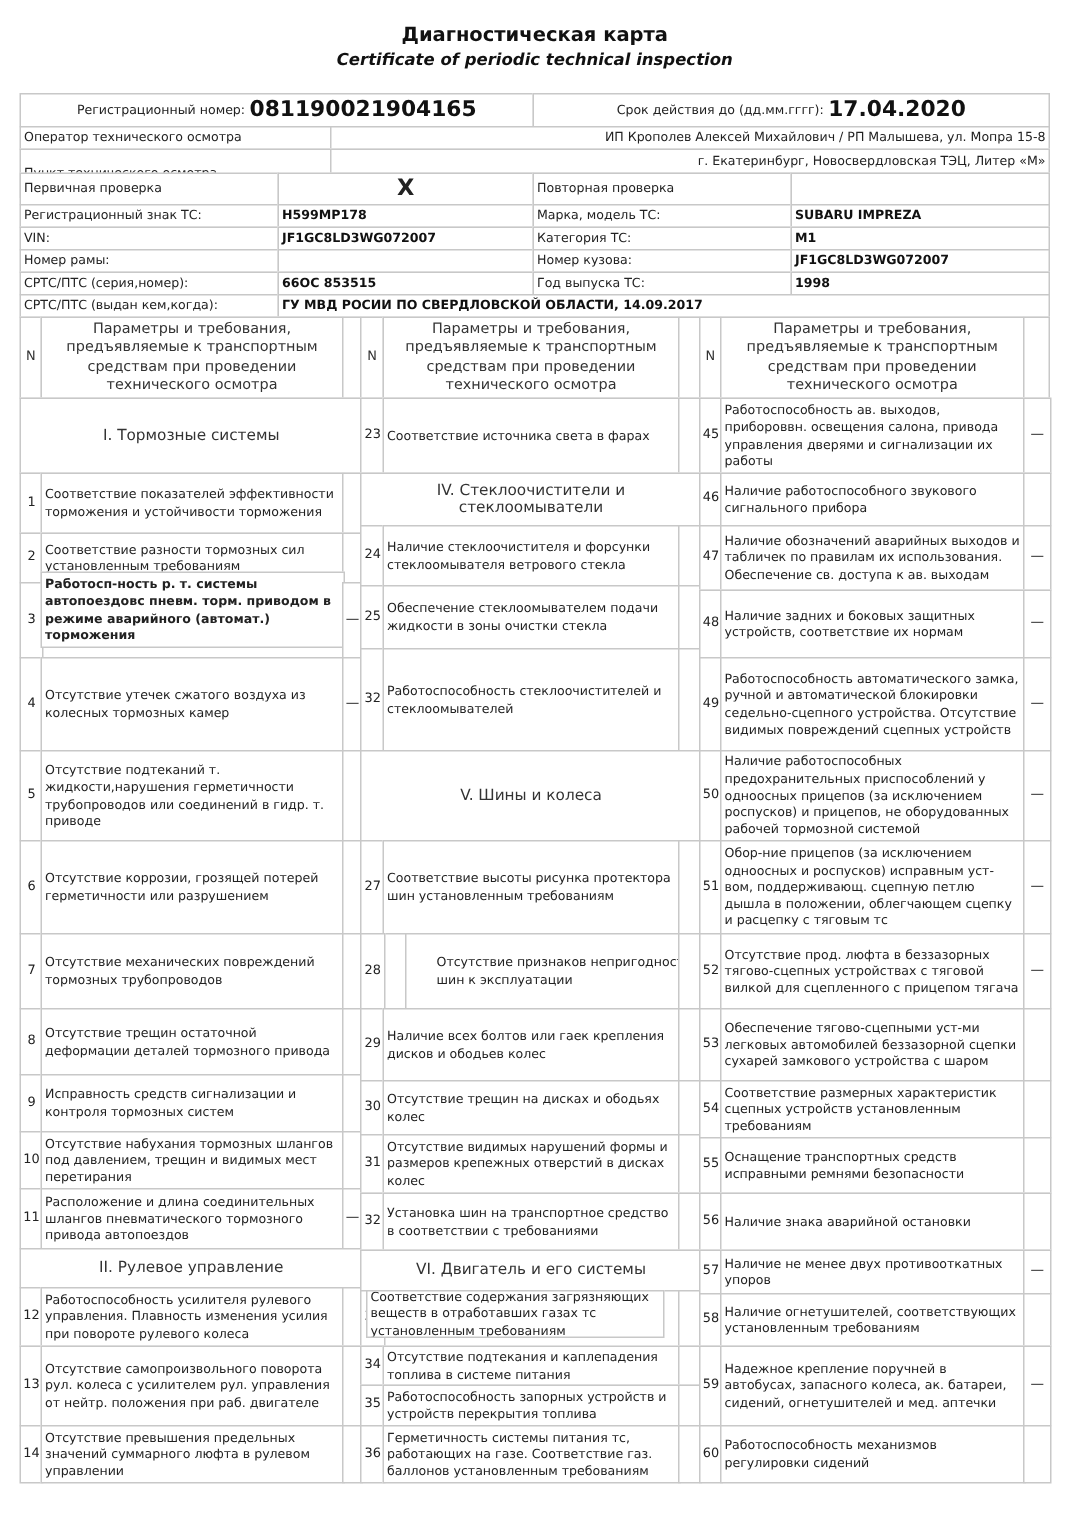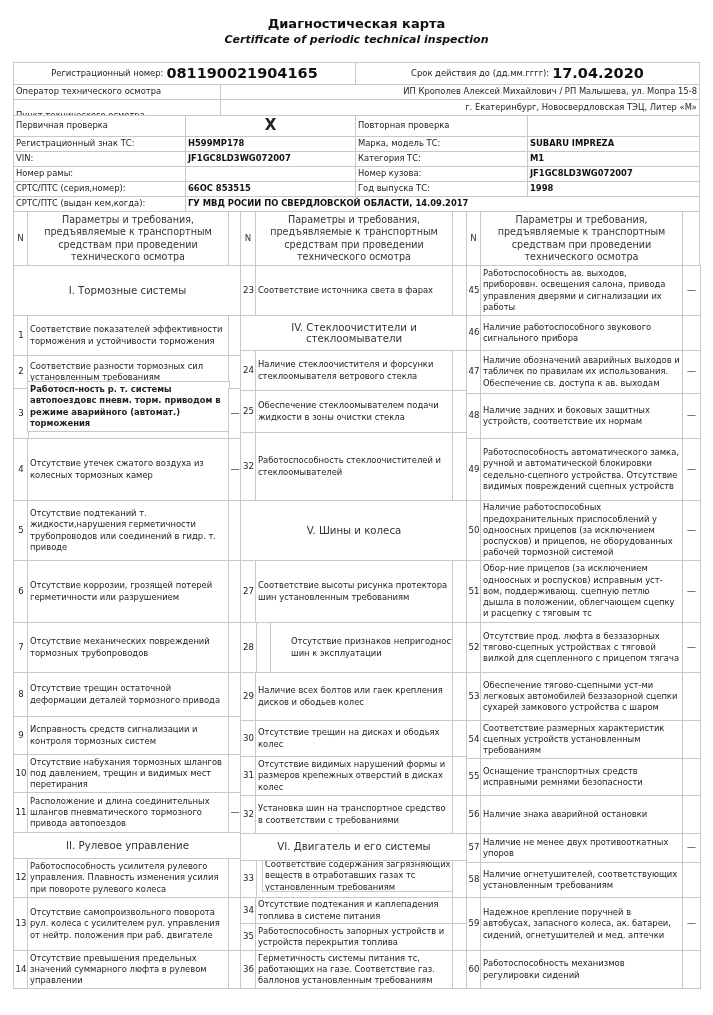--- a/index.html
+++ b/index.html
@@ -151,21 +151,21 @@
     <div class="c " style="left: 255px; top: 720px; width: 199px; height: 37px;">Отсутствие трещин на дисках и ободьях колес</div>
     <div class="c mark" style="left: 452px; top: 720px; width: 16px; height: 37px;"></div>
     <div class="c num" style="left: 240px; top: 756px; width: 17px; height: 40px;">31</div>
     <div class="c " style="left: 255px; top: 756px; width: 199px; height: 40px;">Отсутствие видимых нарушений формы и размеров крепежных отверстий в дисках колес</div>
     <div class="c mark" style="left: 452px; top: 756px; width: 16px; height: 40px;"></div>
     <div class="c num" style="left: 240px; top: 795px; width: 17px; height: 39px;">32</div>
     <div class="c " style="left: 255px; top: 795px; width: 199px; height: 39px;">Установка шин на транспортное средство в соответствии с требованиями</div>
     <div class="c mark" style="left: 452px; top: 795px; width: 16px; height: 39px;"></div>
     <div class="c center sec" style="left: 240px; top: 833px; width: 228px; height: 28px;">VI. Двигатель и его системы</div>
     <div class="c num" style="left: 240px; top: 860px; width: 17px; height: 38px;">33</div>
-    <div class="c " style="left: 262px; top: 860px; width: 199px; height: 32px;">Соответствие содержания загрязняющих веществ в отработавших газах тс установленным требованиям</div>
+    <div class="c " style="left: 244px; top: 860px; width: 199px; height: 32px;">Соответствие содержания загрязняющих веществ в отработавших газах тс установленным требованиям</div>
     <div class="c mark" style="left: 452px; top: 860px; width: 16px; height: 38px;"></div>
     <div class="c num" style="left: 240px; top: 897px; width: 17px; height: 27px;">34</div>
     <div class="c " style="left: 255px; top: 897px; width: 199px; height: 27px;">Отсутствие подтекания и каплепадения топлива в системе питания</div>
     <div class="c mark" style="left: 452px; top: 897px; width: 16px; height: 27px;"></div>
     <div class="c num" style="left: 240px; top: 923px; width: 17px; height: 28px;">35</div>
     <div class="c " style="left: 255px; top: 923px; width: 199px; height: 28px;">Работоспособность запорных устройств и устройств перекрытия топлива</div>
     <div class="c mark" style="left: 452px; top: 923px; width: 16px; height: 28px;"></div>
     <div class="c num" style="left: 240px; top: 950px; width: 17px; height: 39px;">36</div>
     <div class="c " style="left: 255px; top: 950px; width: 199px; height: 39px;">Герметичность системы питания тс, работающих на газе. Соответствие газ. баллонов установленным требованиям</div>
     <div class="c mark" style="left: 452px; top: 950px; width: 16px; height: 39px;"></div>

